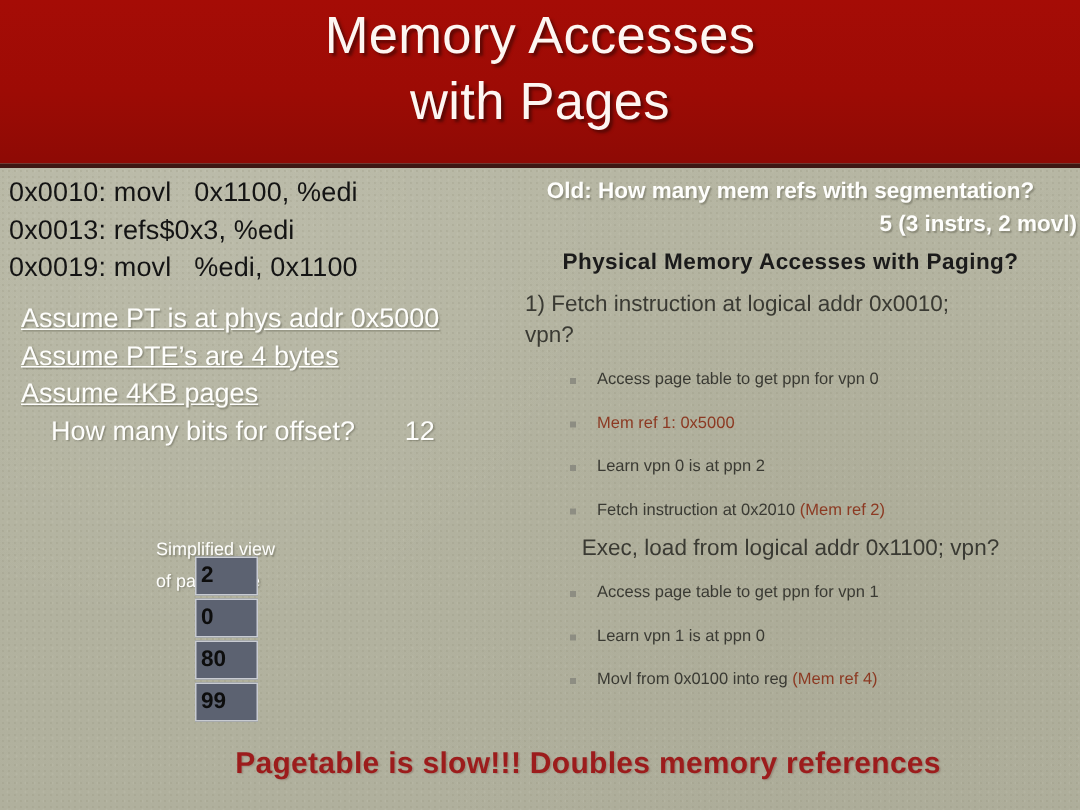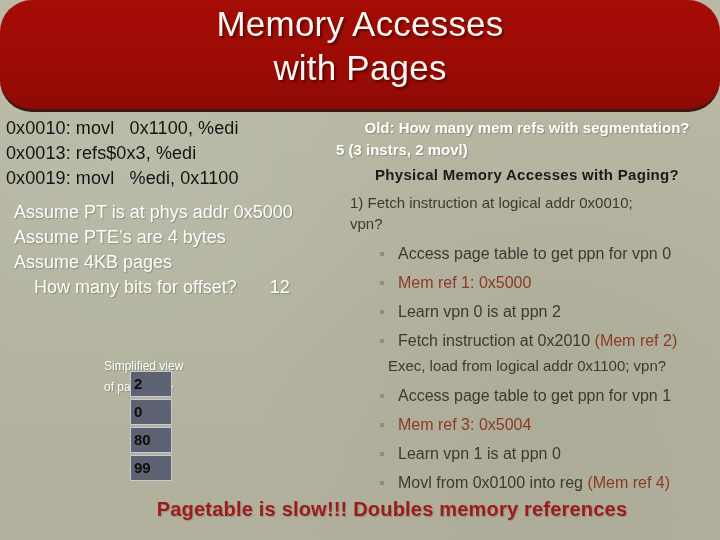--- a/index.html
+++ b/index.html
@@ -39,21 +39,20 @@
   
   .title-band {
     position: absolute;
     left: 0; top: 0;
     width: 720px;
     height: 112px;
     background: linear-gradient(180deg, #a50c06 0%, #9d0b05 55%, #8e0a05 100%);
     border-bottom: 3px solid #3d1713;
     box-sizing: border-box;
     z-index: 2;
-    border-radius: 32px;
   }
   .title-band .title-text {
     position: absolute;
     left: 0; top: 2px;
     width: 720px;
     text-align: center;
     color: #fdf6f2;
     font-size: 35px;
     line-height: 44px;
     letter-spacing: 0.2px;
@@ -77,21 +76,21 @@
   .assume-block {
     position: absolute;
     left: 14px;
     top: 200px;
     width: 310px;
     color: #fefefc;
     font-size: 18px;
     line-height: 25px;
     text-shadow: 1px 1px 1px rgba(60,60,45,0.35);
   }
-  .assume-line { white-space: pre; }
+  .assume-line { white-space: pre; text-decoration: underline; }
   .offset-row { display: flex; align-items: baseline; margin-left: 20px; }
   .offset-row .answer { margin-left: 33px; }
 
   .pt-caption {
     position: absolute;
     left: 104px;
     top: 320px;
     width: 180px;
     text-align: left;
     color: #fefefc;
@@ -132,21 +131,21 @@
   }
   .q-old {
     text-align: center;
     color: #fefefc;
     font-size: 15px;
     line-height: 20px;
     font-weight: 700;
     text-shadow: 1px 1px 1px rgba(60,60,45,0.35);
   }
   .q-old-ans {
-    text-align: left;
+    text-align: right;
     color: #fefefc;
     font-size: 15px;
     line-height: 24px;
     font-weight: 700;
     text-shadow: 1px 1px 1px rgba(60,60,45,0.35);
   }
   .q-heading {
     text-align: center;
     color: #1b1b1b;
     font-size: 15px;
@@ -166,21 +165,21 @@
     color: #3a3a33;
     font-size: 15px;
     line-height: 21px;
     text-align: center;
     margin-top: 5px;
     margin-bottom: 1px;
   }
   .bullet {
     position: relative;
     color: #3a3a33;
-    font-size: 16px;
+    font-size: 11px;
     line-height: 19px;
     padding-left: 62px;
     margin-top: 10px;
   }
   .bullet::before {
     content: "";
     position: absolute;
     left: 44px;
     top: 8px;
     width: 4px;
@@ -260,23 +259,20 @@
     </div>
     <div class="bullet">
       <span>Fetch instruction at  0x2010 </span><span class="red-tail">(Mem ref 2)</span>
     </div>
 
     <div class="step-center">Exec, load from logical addr 0x1100; vpn?</div>
 
     <div class="bullet">
       <span>Access page table to get ppn for vpn 1</span>
     </div>
-    <div class="bullet red">
-      <span>Mem ref 3: 0x5004</span>
-    </div>
     <div class="bullet">
       <span>Learn vpn 1 is at ppn 0</span>
     </div>
     <div class="bullet">
       <span>Movl from 0x0100 into reg </span><span class="red-tail">(Mem ref 4)</span>
     </div>
   </div>
 
   <div class="footer">Pagetable is slow!!! Doubles memory references</div>
 

